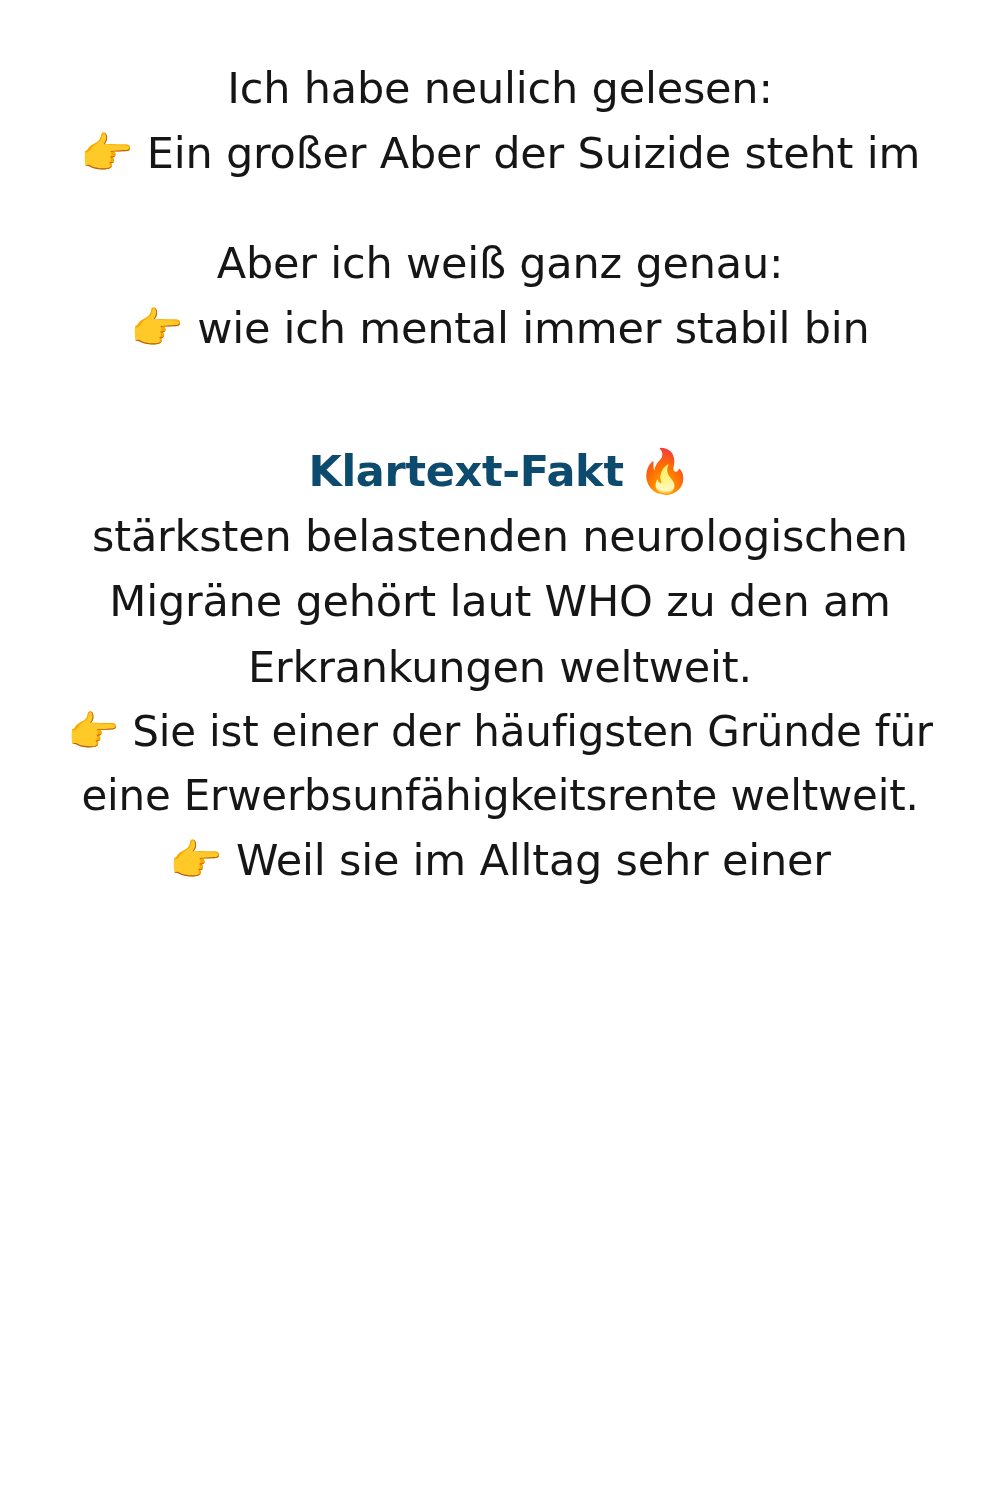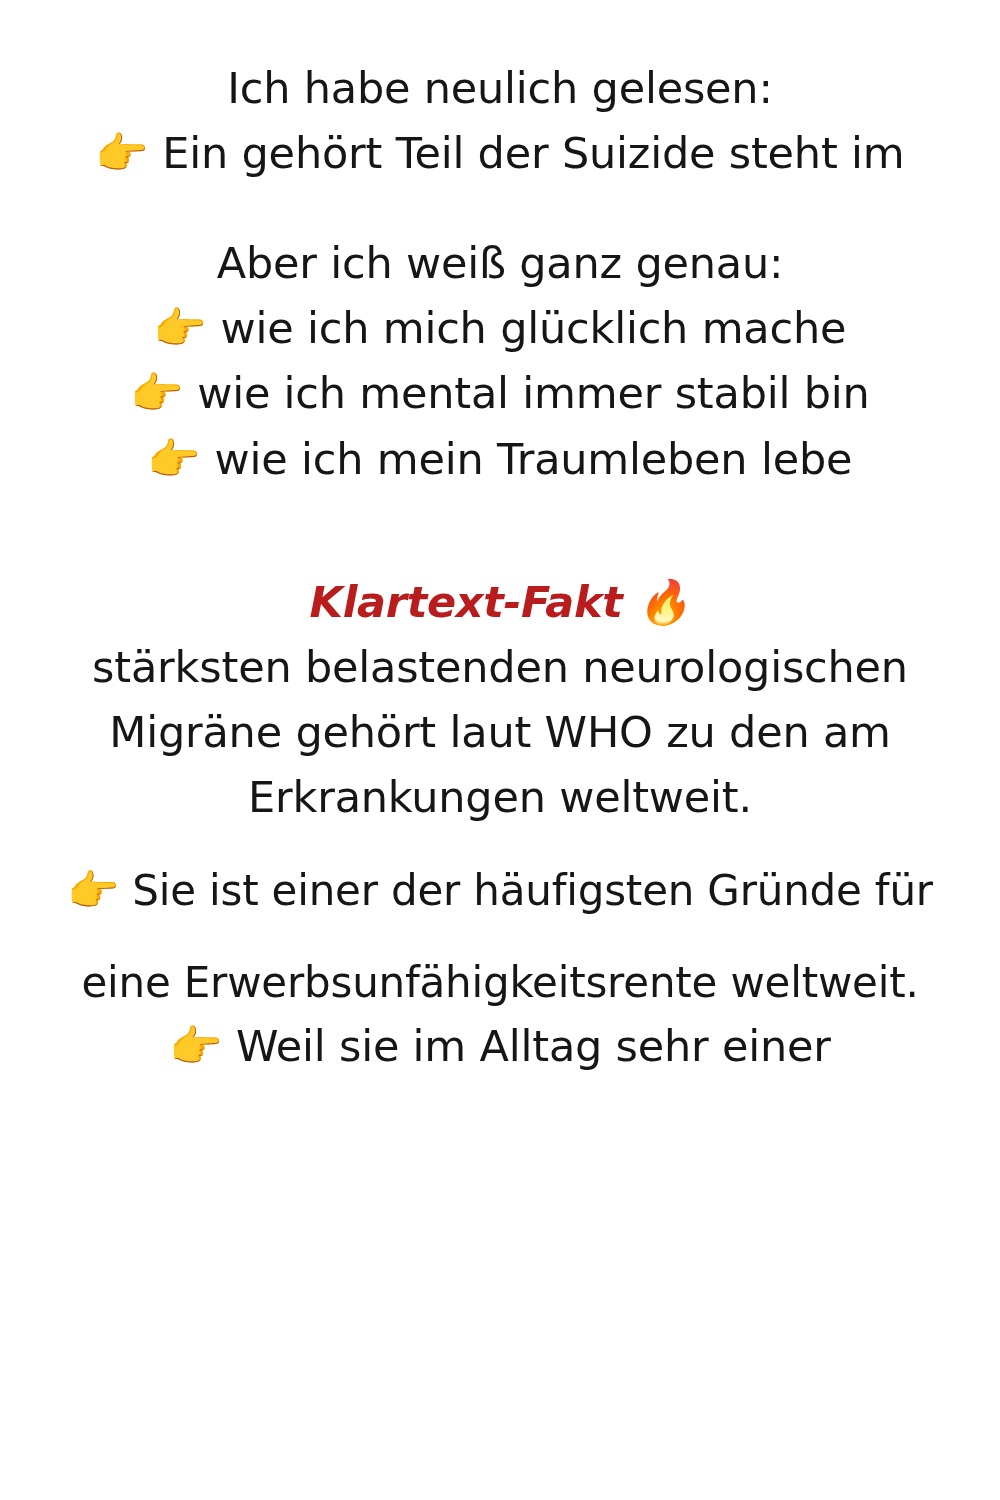--- a/index.html
+++ b/index.html
@@ -34,46 +34,42 @@
     letter-spacing: -0.2px;
     color: #161616;
     white-space: nowrap;
   }
   .spacer-sm { height: 44px; }
   .spacer-md { height: 78px; }
   .heading {
     font-size: 43px;
     line-height: 1.5;
     font-weight: 700;
-    color: #b91c1c;
+    color: #0c4a6e;
     letter-spacing: -0.3px;
-    font-style: italic;
   }
   .tight {
     font-size: 42px;
-    margin-top: 28px;
   }
 </style>
 </head>
 <body>
 
 <div class="page">
 
   <div class="block">
     <div class="line">Ich habe neulich gelesen:</div>
-    <div class="line">👉 Ein gehört Teil der Suizide steht im</div>
+    <div class="line">👉 Ein großer Aber der Suizide steht im</div>
   </div>
 
   <div class="spacer-sm"></div>
 
   <div class="block">
     <div class="line">Aber ich weiß ganz genau:</div>
-    <div class="line">👉 wie ich mich glücklich mache</div>
     <div class="line">👉 wie ich mental immer stabil bin</div>
-    <div class="line">👉 wie ich mein Traumleben lebe</div>
   </div>
 
   <div class="spacer-md"></div>
 
   <div class="block">
     <div class="heading">Klartext-Fakt 🔥</div>
     <div class="line">stärksten belastenden neurologischen</div>
     <div class="line">Migräne gehört laut WHO zu den am</div>
     <div class="line">Erkrankungen weltweit.</div>
     <div class="line tight">👉 Sie ist einer der häufigsten Gründe für</div>

